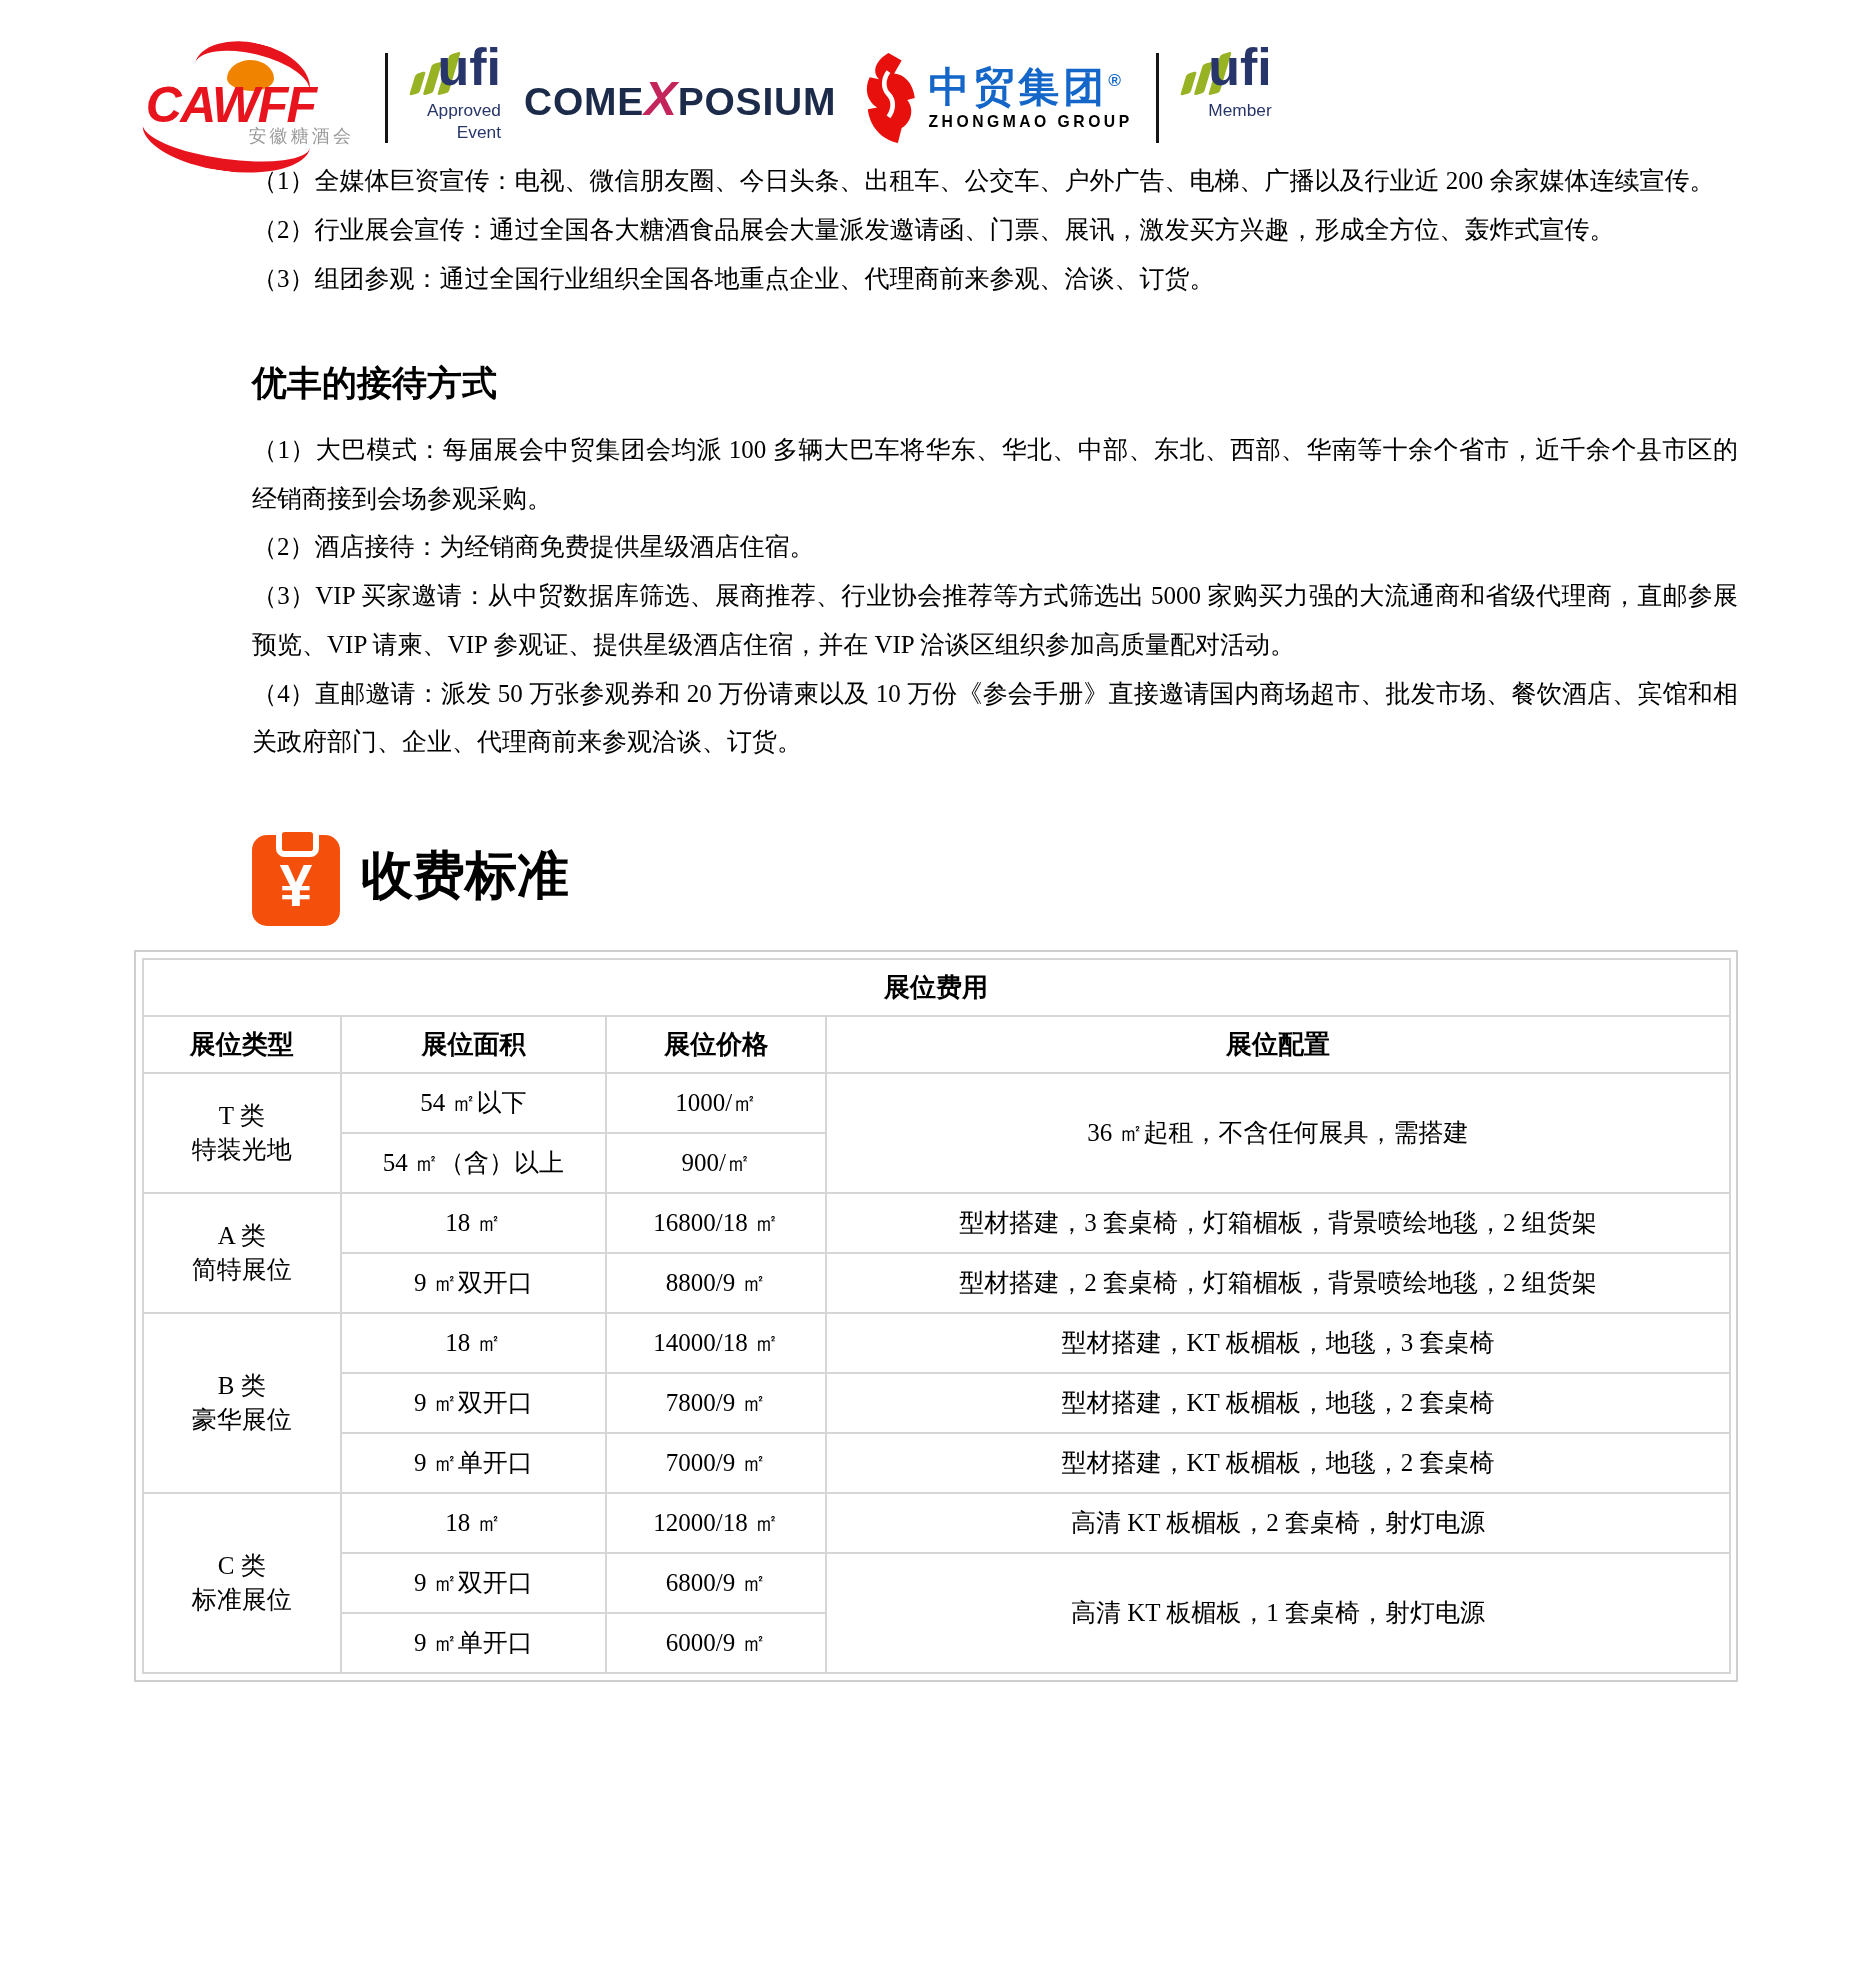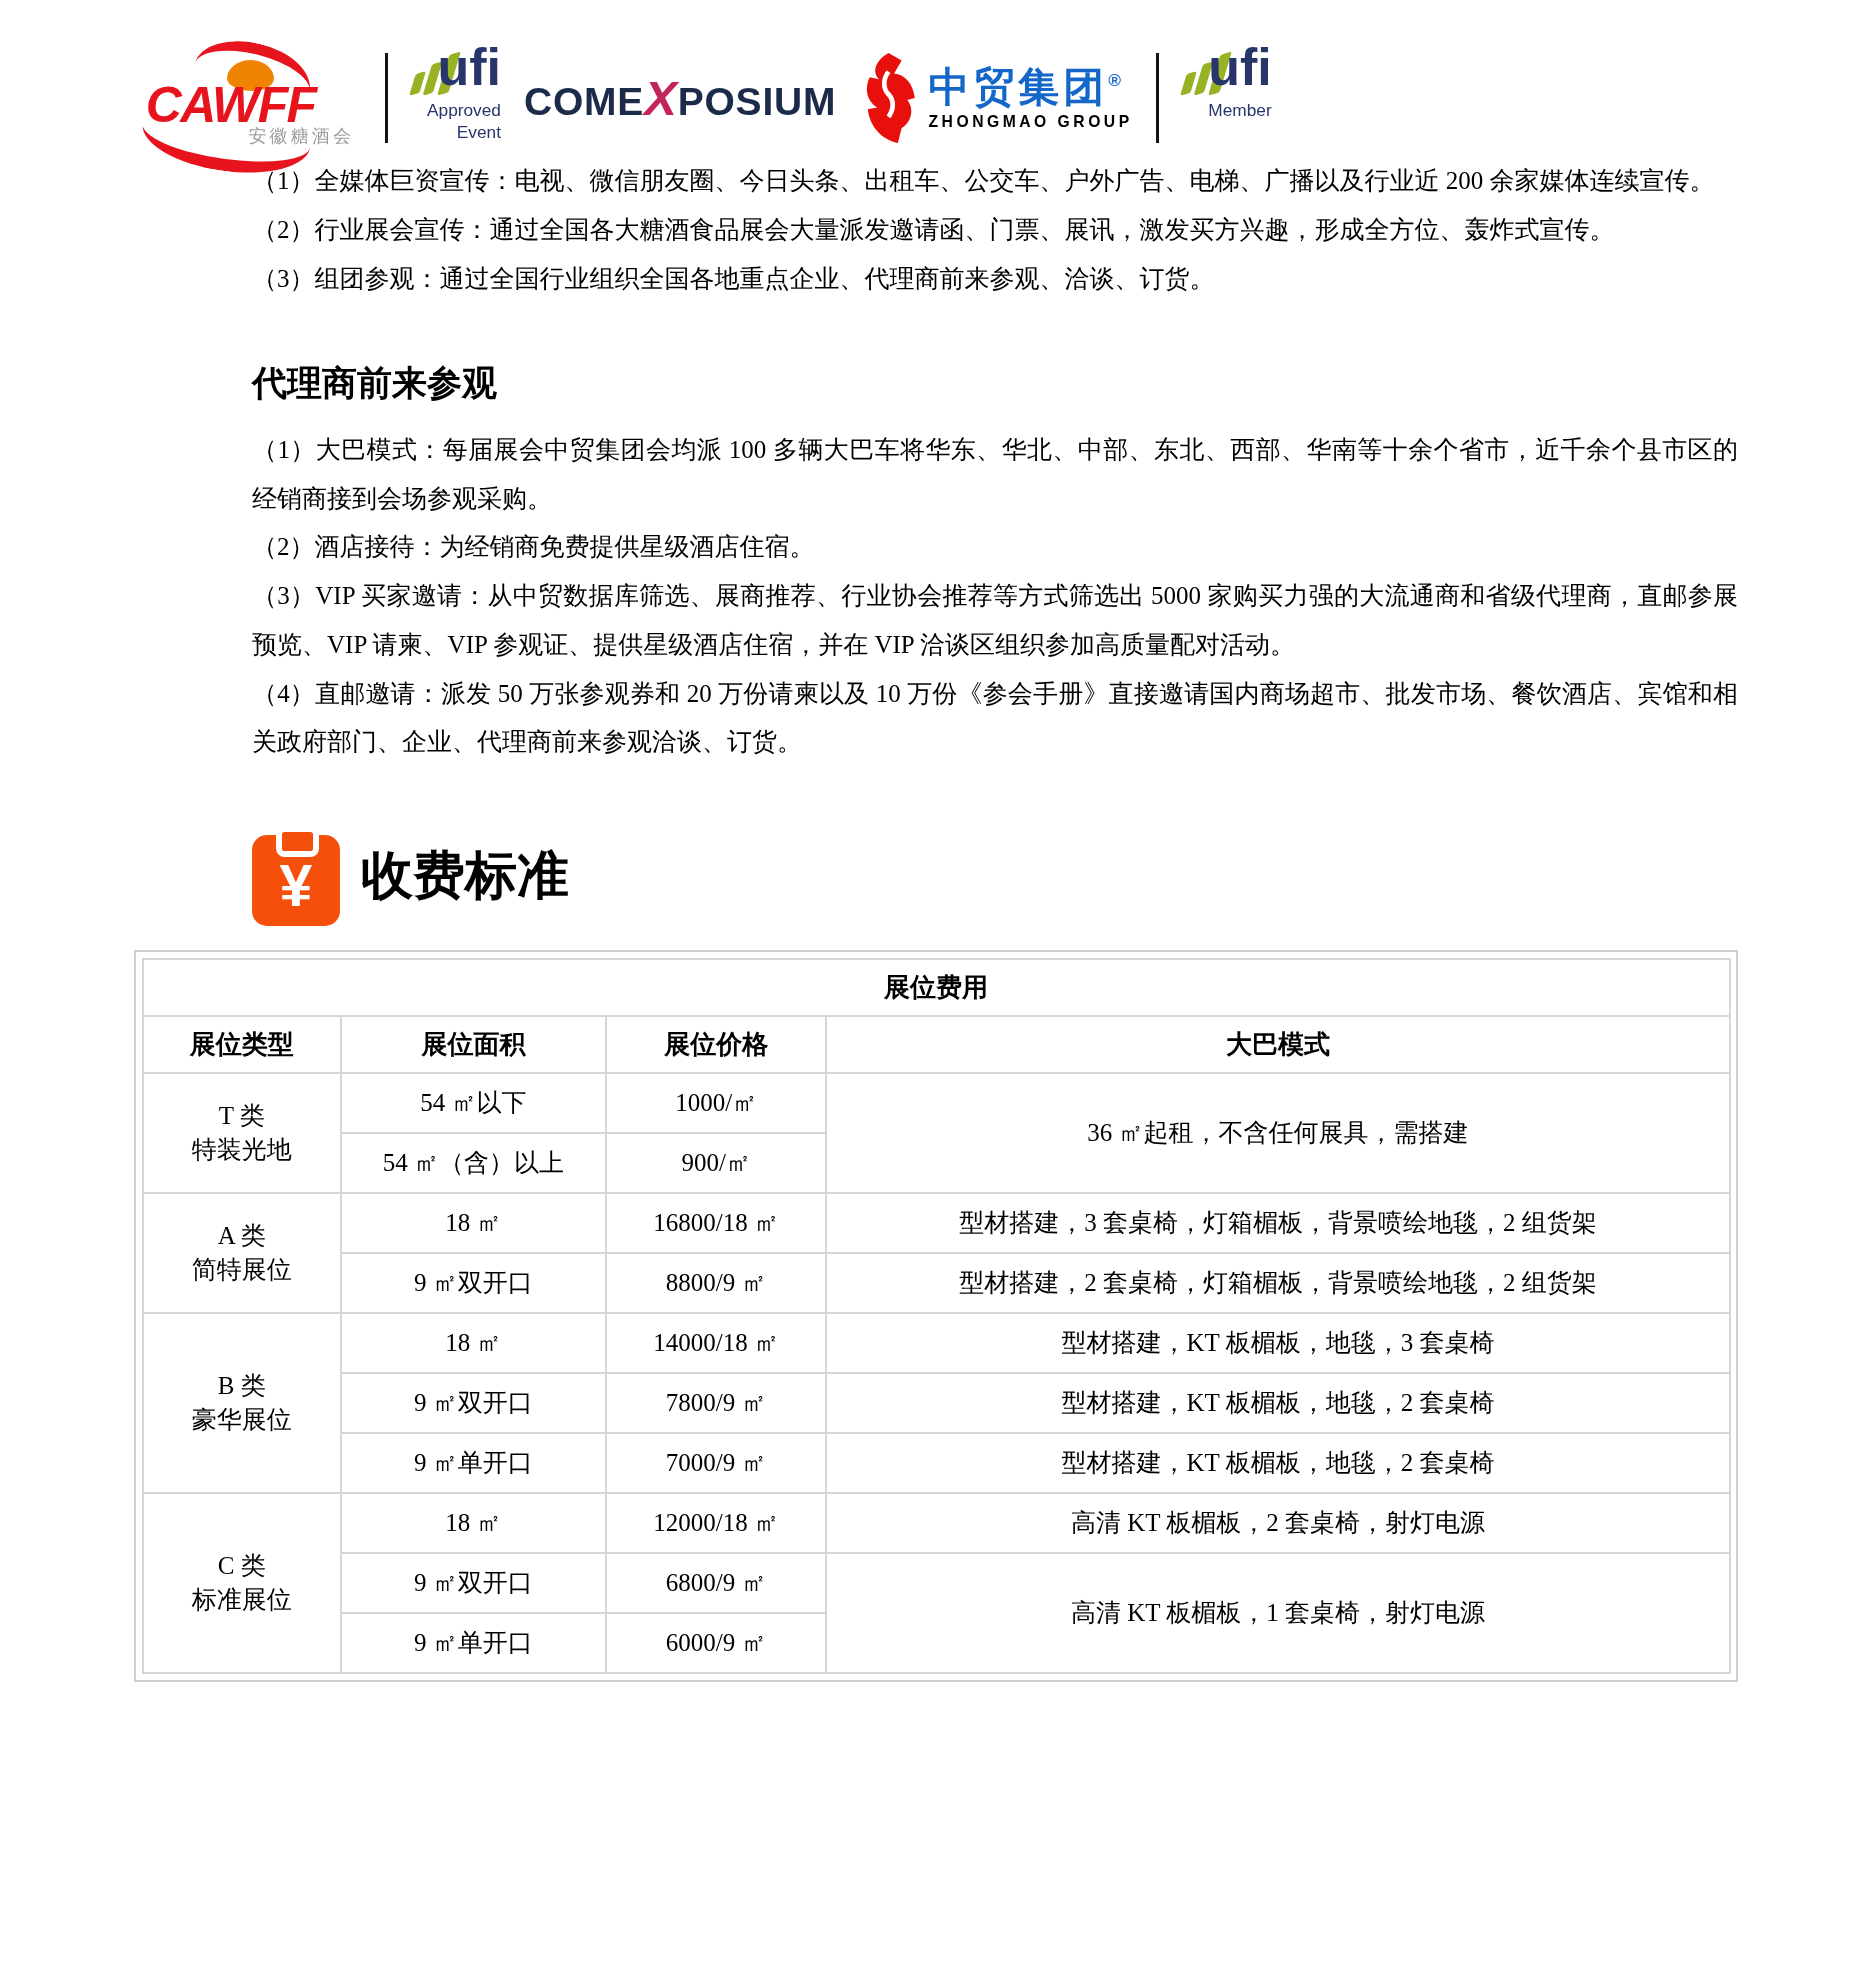--- a/index.html
+++ b/index.html
@@ -113,21 +113,21 @@
       </div>
     </div>
 
     <div class="sec">
       <p>（1）全媒体巨资宣传：电视、微信朋友圈、今日头条、出租车、公交车、户外广告、电梯、广播以及行业近 200 余家媒体连续宣传。</p>
       <p>（2）行业展会宣传：通过全国各大糖酒食品展会大量派发邀请函、门票、展讯，激发买方兴趣，形成全方位、轰炸式宣传。</p>
       <p>（3）组团参观：通过全国行业组织全国各地重点企业、代理商前来参观、洽谈、订货。</p>
     </div>
 
     <div class="sec">
-      <div class="sec-title">代理商前来参观</div>
+      <div class="sec-title">优丰的接待方式</div>
       <p>（1）大巴模式：每届展会中贸集团会均派 100 多辆大巴车将华东、华北、中部、东北、西部、华南等十余个省市，近千余个县市区的经销商接到会场参观采购。</p>
       <p>（2）酒店接待：为经销商免费提供星级酒店住宿。</p>
       <p>（3）VIP 买家邀请：从中贸数据库筛选、展商推荐、行业协会推荐等方式筛选出 5000 家购买力强的大流通商和省级代理商，直邮参展预览、VIP 请柬、VIP 参观证、提供星级酒店住宿，并在 VIP 洽谈区组织参加高质量配对活动。</p>
       <p>（4）直邮邀请：派发 50 万张参观券和 20 万份请柬以及 10 万份《参会手册》直接邀请国内商场超市、批发市场、餐饮酒店、宾馆和相关政府部门、企业、代理商前来参观洽谈、订货。</p>
     </div>
 
     <div class="fee-head">
       <div class="fee-icon">
         <div class="board"></div>
         <div class="clip"></div>
@@ -145,21 +145,21 @@
             <col style="width:56.9%">
           </colgroup>
         <tbody>
             <tr class="t-title">
           <td colspan="4">展位费用</td>
         </tr>
         <tr class="t-head">
           <td>展位类型</td>
           <td>展位面积</td>
           <td>展位价格</td>
-          <td>大巴模式</td>
+          <td>展位配置</td>
         </tr>
         <tr>
           <td rowspan="2" class="pre">T 类
 特装光地</td>
           <td>54 ㎡以下</td>
           <td>1000/㎡</td>
           <td rowspan="2">36 ㎡起租，不含任何展具，需搭建</td>
         </tr>
         <tr>
           <td>54 ㎡（含）以上</td>

